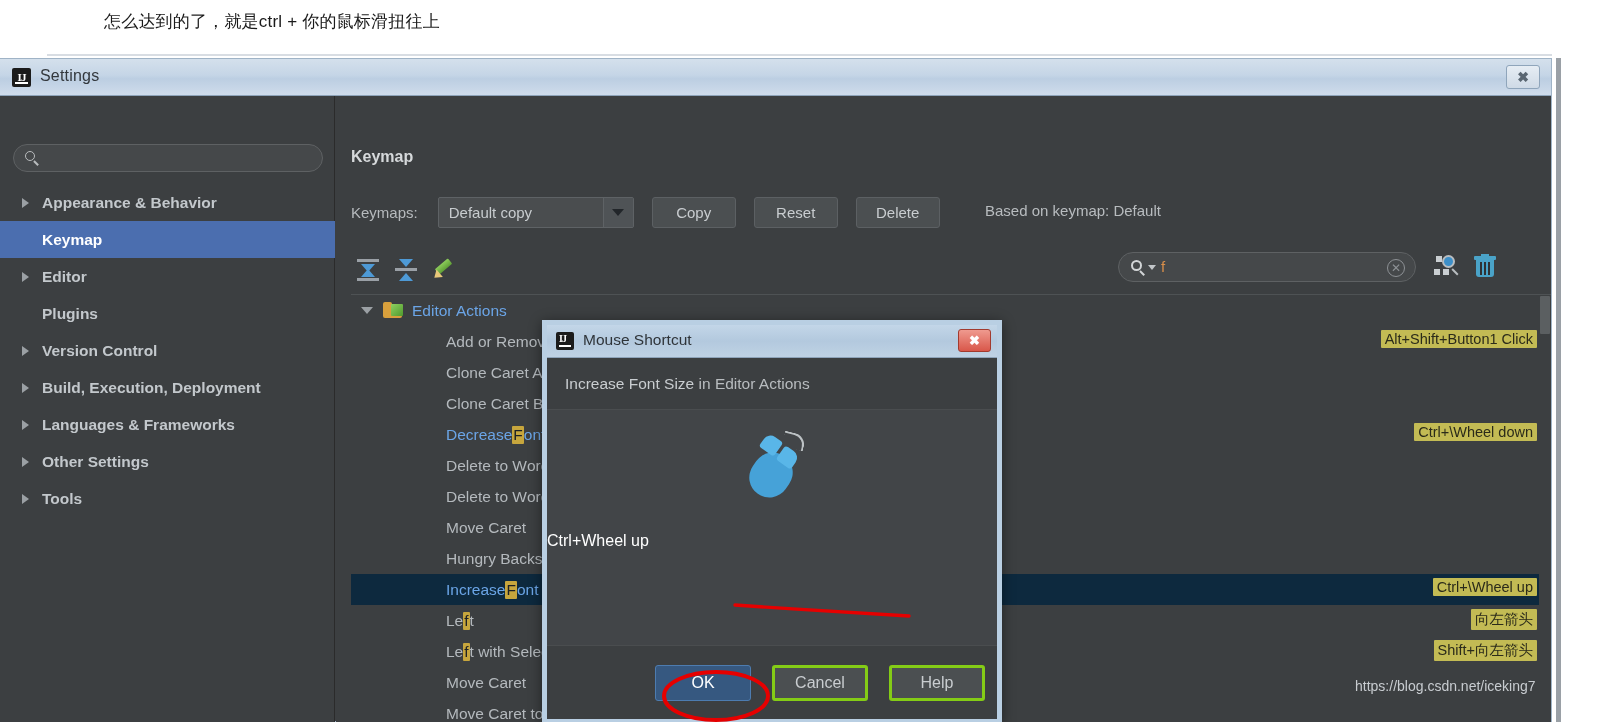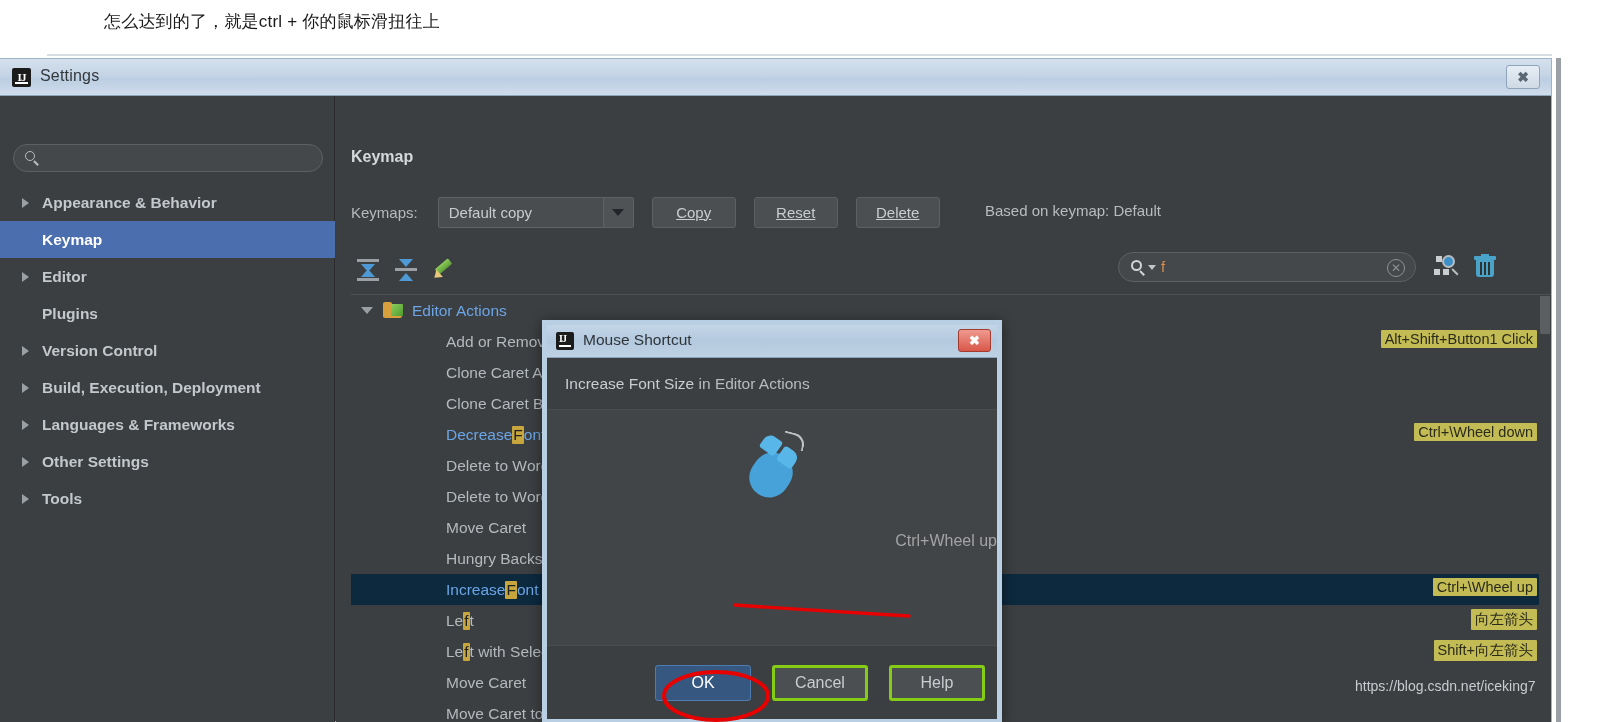--- a/index.html
+++ b/index.html
@@ -133,21 +133,21 @@
     display: flex; align-items: center; justify-content: center;
   }
   .combo-arrow {
     width: 0; height: 0;
     border-top: 7px solid #22262a; border-left: 6px solid transparent; border-right: 6px solid transparent;
   }
   .btn {
     height: 31px; min-width: 84px; margin-left: 18px;
     background: #4b4f51; border: 1px solid #5c6063; border-radius: 3px;
     color: #c9cdd0; font-size: 15px;
-    display: flex; align-items: center; justify-content: center; text-decoration: underline;
+    display: flex; align-items: center; justify-content: center;
   }
   .based-on {
     position: absolute; left: 649px; top: 106px;
     font-size: 15px; color: #b8bcbf;
   }
 
   
   .tree-toolbar { position: absolute; left: 15px; top: 158px; height: 36px; width: 1200px; }
   .tbicon { position: absolute; top: 3px; width: 26px; height: 26px; }
   .expand-ico .line { position: absolute; left: 2px; width: 22px; height: 3px; background: #9aa0a6; }
@@ -275,22 +275,22 @@
   .mouse-btnR {
     position: absolute; left: 34px; top: 17px; width: 18px; height: 17px;
     background: #59b6e8; border-radius: 3px 8px 3px 3px; transform: rotate(35deg);
   }
   .mouse-tail {
     position: absolute; left: 38px; top: 1px; width: 22px; height: 16px;
     border-top: 2px solid #bcc1c4; border-right: 2px solid #bcc1c4;
     border-radius: 0 12px 0 0; transform: rotate(14deg);
   }
   .ms-shortcut-text {
-    position: absolute; left: 0; right: 0; top: 122px; text-align: right;
-    font-size: 16px; color: #a3a3a3;
+    position: absolute; left: 0; right: 0; top: 122px; text-align: left;
+    font-size: 16px; color: #ffffff;
   }
   .msdlg-footer {
     position: relative; height: 74px; background: #3c3f41;
     border-top: 1px solid #4a4d4f;
     display: flex; align-items: center; padding-left: 108px; gap: 21px;
   }
   .dlg-btn {
     min-width: 96px; height: 36px;
     background: #4b4f51; border: 3px solid #84cc16; border-radius: 3px;
     color: #c9cdd0; font-size: 16px;

